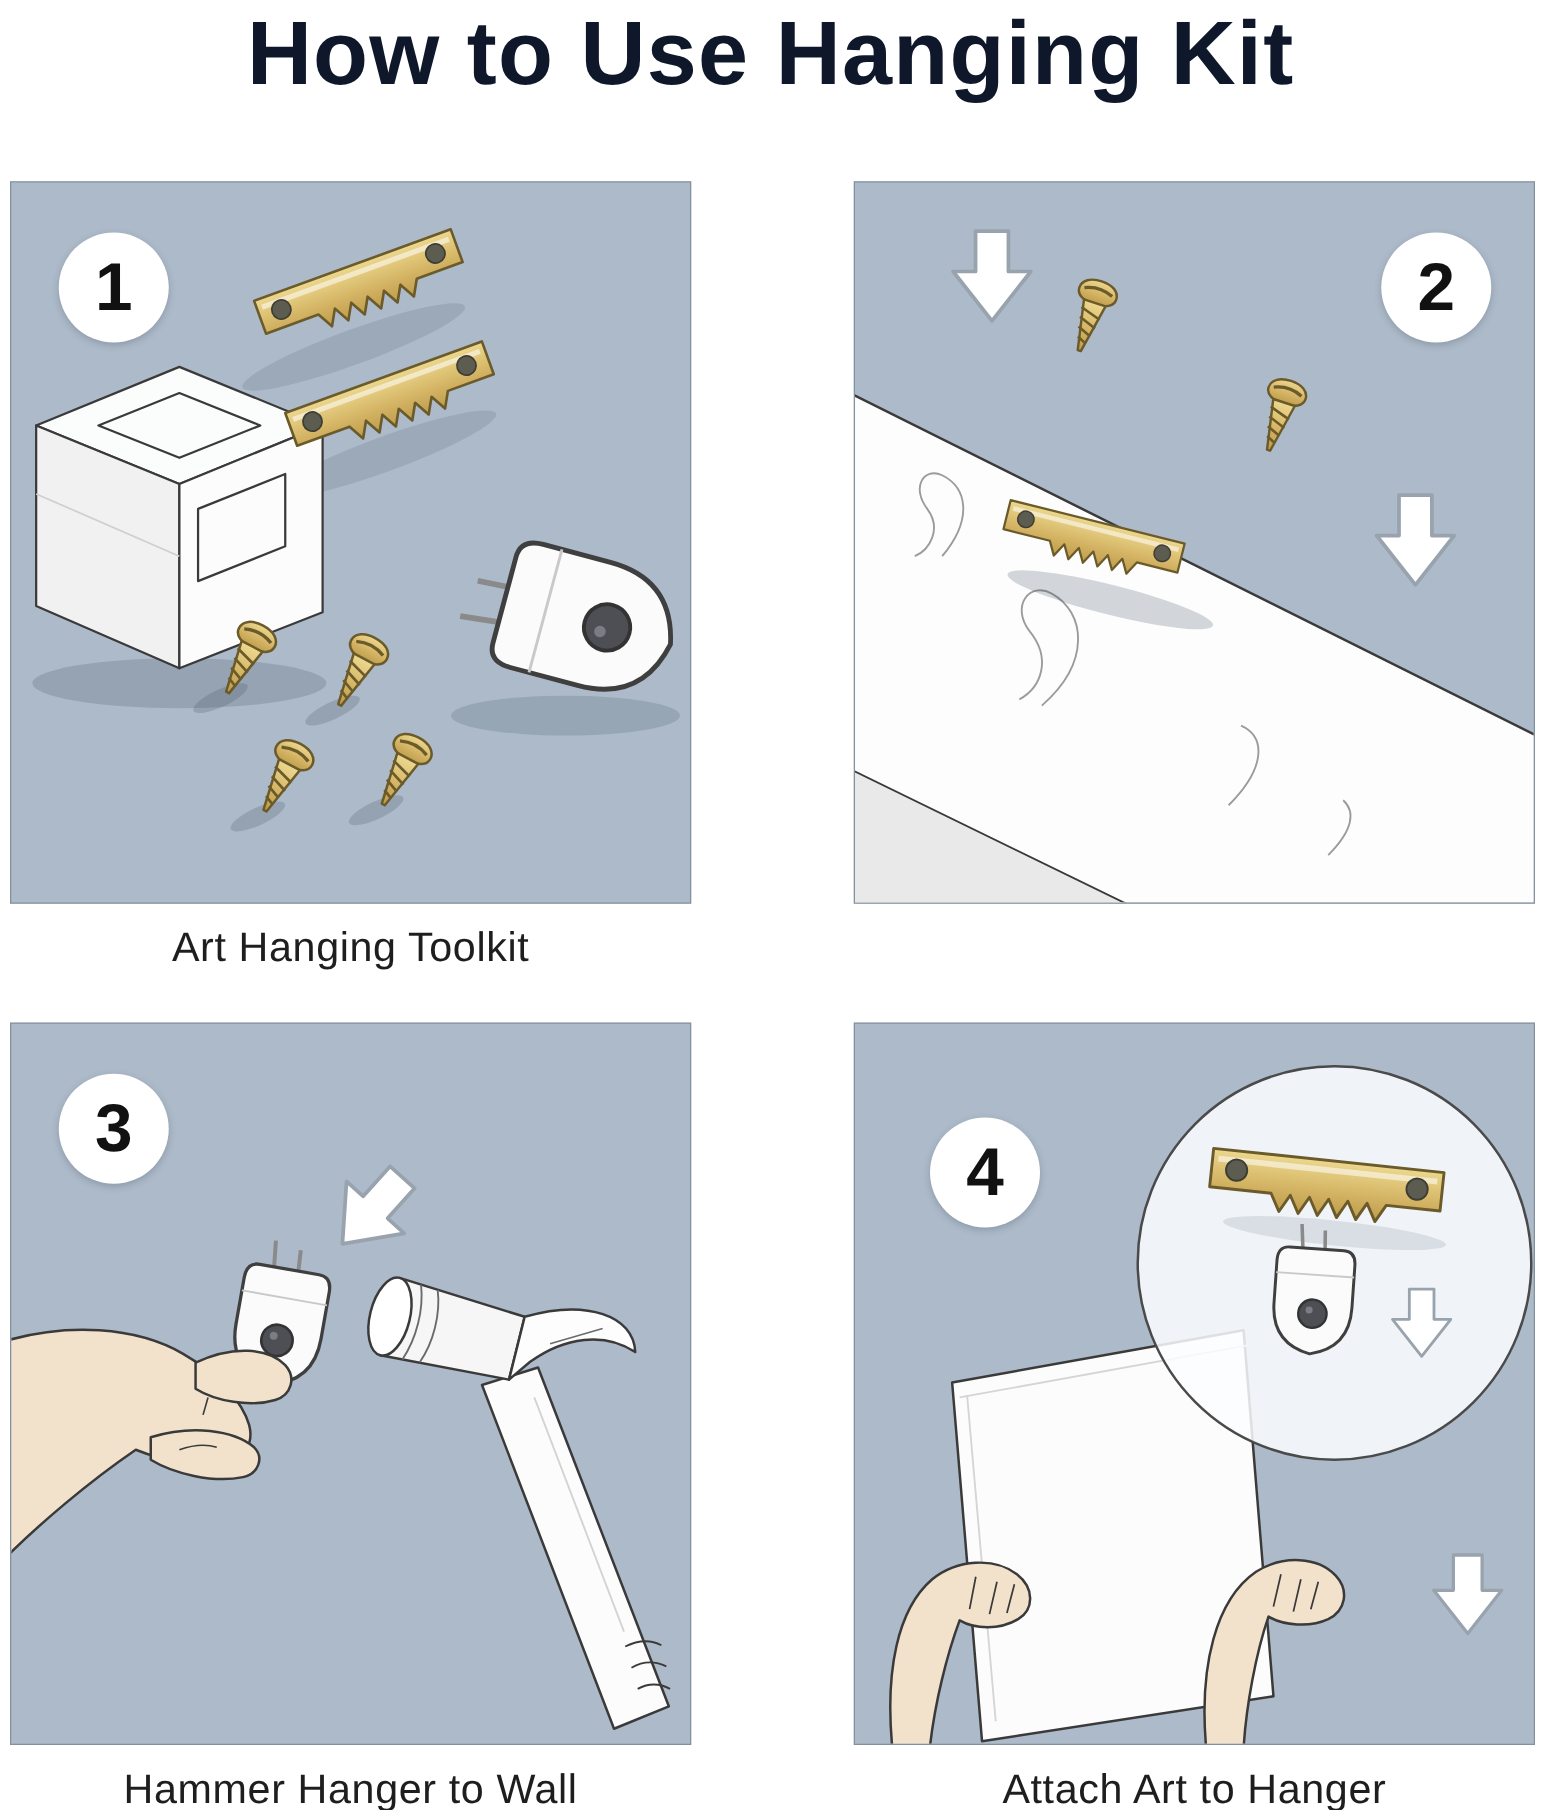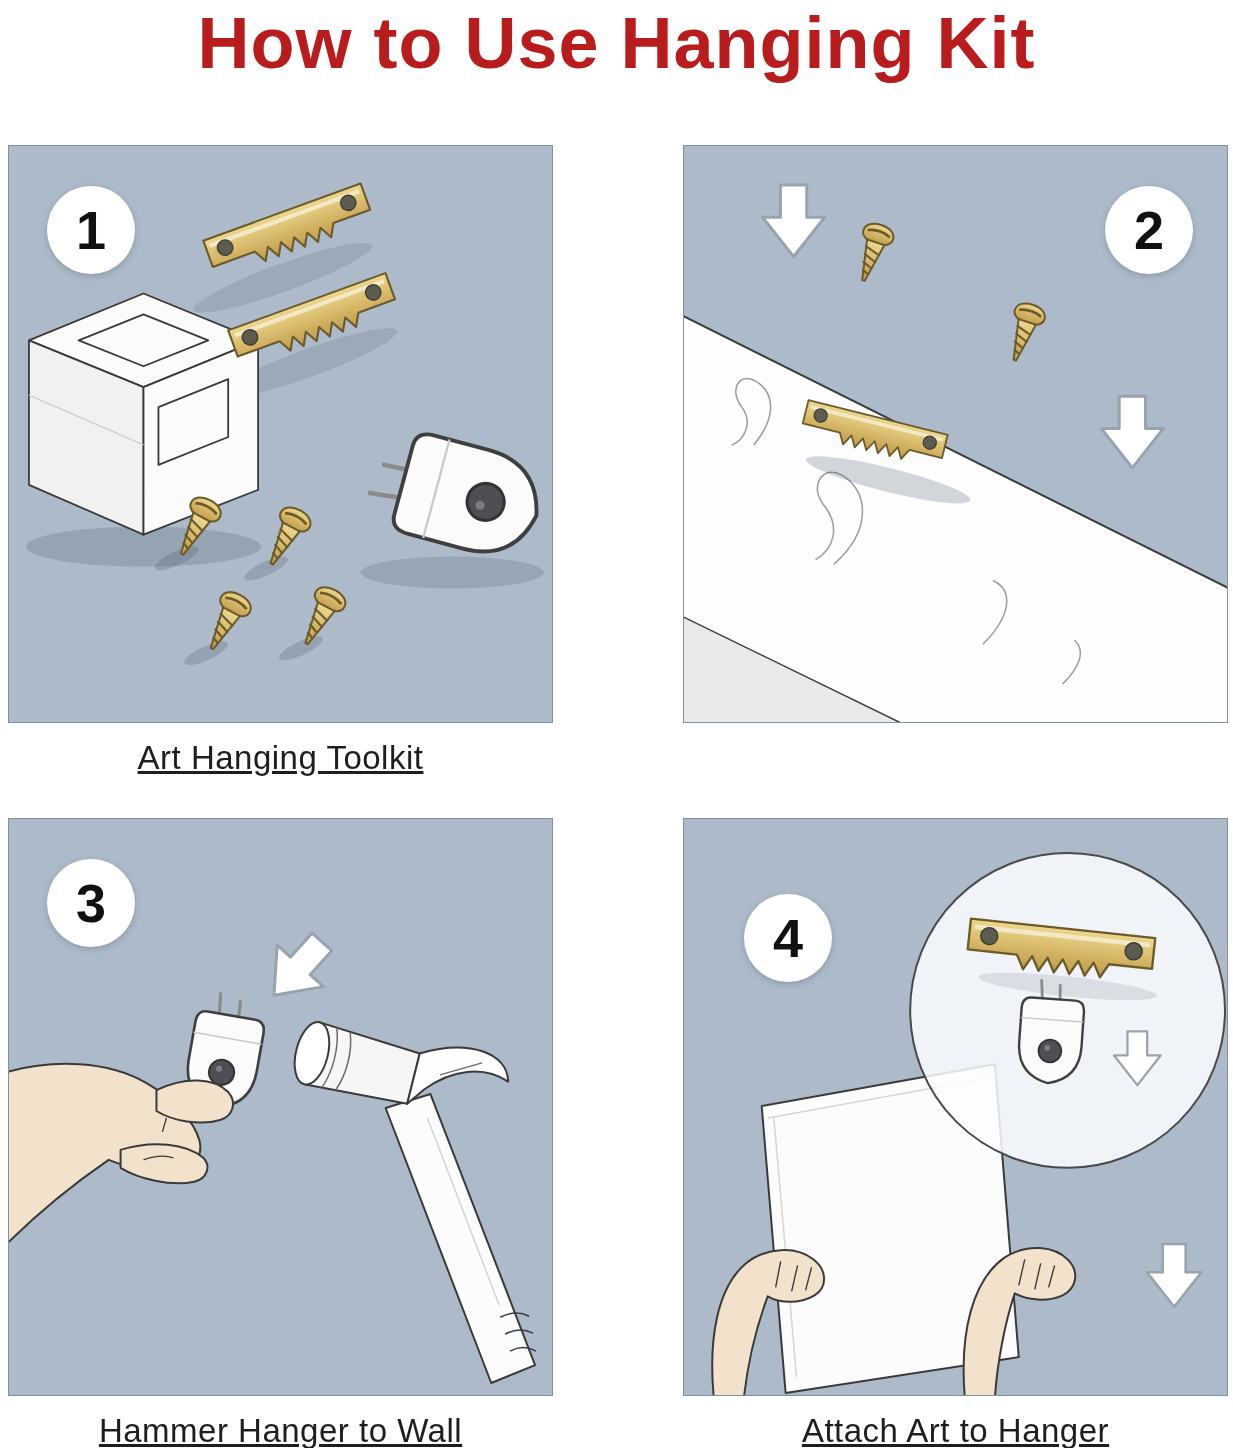--- a/index.html
+++ b/index.html
@@ -4,21 +4,21 @@
 <style>
   :root{
     --page-bg:#ffffff; --panel-bg:#adbac9; --brass:#d9bc6e; --brass-dark:#b1924a;
     --outline:#3a3a3a; --arrow-fill:#ffffff; --skin:#f3e2cb; --text:#1e1e1e;
   }
   *{box-sizing:border-box; margin:0; padding:0;}
   body{width:1233px; height:1448px; background:var(--page-bg); font-family:"Liberation Sans", sans-serif; position:relative; overflow:hidden;}
   .page{width:1233px; height:1448px; position:relative;}
   .page-title{
     position:absolute; top:2px; left:0; width:100%; text-align:center;
-    font-size:72px; font-weight:600; letter-spacing:1px; color:#b91c1c;
+    font-size:72px; font-weight:600; letter-spacing:1px; color:#0f172a;
   }
   .panel{position:absolute; width:545px;}
   #panel-1{left:8px;   top:145px;}
   #panel-2{left:683px; top:145px;}
   #panel-3{left:8px;   top:818px;}
   #panel-4{left:683px; top:818px;}
   .panel-box{
     position:relative; width:545px; height:578px;
     background:var(--panel-bg); overflow:hidden;
     border:1px solid rgba(55,65,78,.35);
@@ -29,21 +29,21 @@
     background:#ffffff; color:#111; display:flex; align-items:center; justify-content:center;
     font-size:54px; font-weight:700; z-index:5;
     box-shadow:0 2px 6px rgba(40,55,70,.25);
   }
   #panel-1 .badge{left:38px; top:40px;}
   #panel-2 .badge{right:34px; top:40px;}
   #panel-3 .badge{left:38px; top:40px;}
   #panel-4 .badge{left:60px; top:75px;}
   .caption{
     margin-top:16px; text-align:center; font-size:33px; font-weight:400;
-    color:var(--text); letter-spacing:.5px;text-decoration:underline;
+    color:var(--text); letter-spacing:.5px;
   }
 </style>
 </head>
 <body>
 
 <svg width="0" height="0" style="position:absolute" aria-hidden="true">
   <defs>
     <linearGradient id="goldGrad" x1="0" y1="0" x2="0" y2="1">
       <stop offset="0" stop-color="#ecd88f"></stop>
       <stop offset="0.5" stop-color="#d7b868"></stop>

